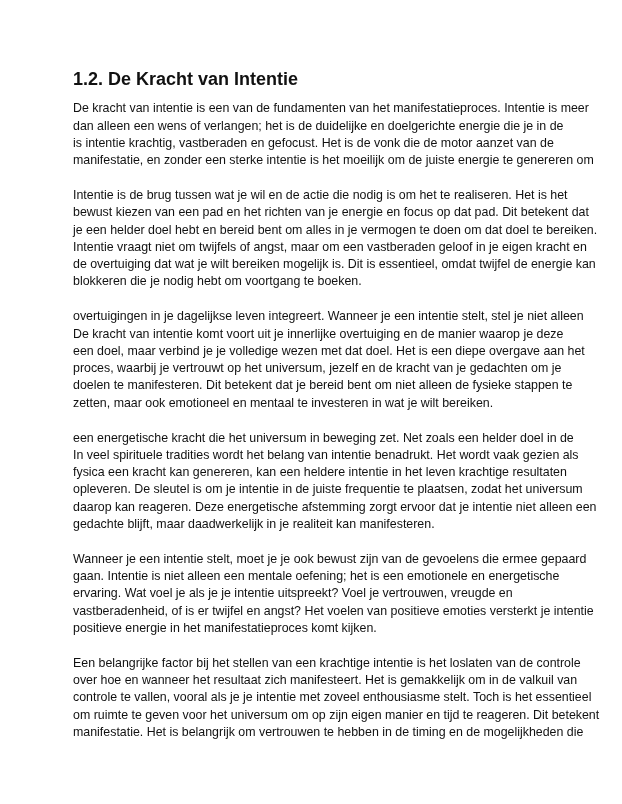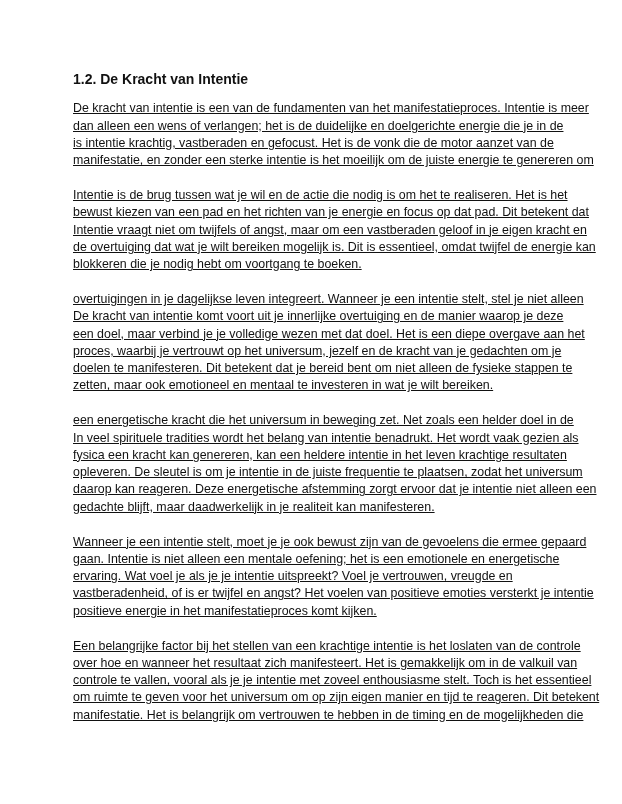--- a/index.html
+++ b/index.html
@@ -4,39 +4,40 @@
   <style>
     html, body { margin: 0; padding: 0; background: #ffffff; }
     body { width: 622px; height: 804px; overflow: hidden; position: relative; }
     .page {
       position: absolute; left: 73px; top: 71px; width: 500px;
       font-family: "Liberation Sans", sans-serif;
       color: #111111;
       font-size: 12.4px;
       line-height: 17.3px;
     }
-    .heading { font-weight: bold; font-size: 14px; margin: 0 0 12px 0; }
+    .heading { font-weight: bold; font-size: 18px; margin: 0 0 12px 0; }
     .para { margin: 0 0 17.5px 0; white-space: normal; }
-    .line { display: block; white-space: nowrap; text-decoration: underline; }
+    .line { display: block; white-space: nowrap; }
   </style>
 </head>
 <body>
 
 <div class="page">
   <div class="heading">1.2. De Kracht van Intentie</div>
   <div id="paras">
       <p class="para">
         <span class="line">De kracht van intentie is een van de fundamenten van het manifestatieproces. Intentie is meer</span>
         <span class="line">dan alleen een wens of verlangen; het is de duidelijke en doelgerichte energie die je in de</span>
         <span class="line">is intentie krachtig, vastberaden en gefocust. Het is de vonk die de motor aanzet van de</span>
         <span class="line">manifestatie, en zonder een sterke intentie is het moeilijk om de juiste energie te genereren om</span>
       </p>
       <p class="para">
         <span class="line">Intentie is de brug tussen wat je wil en de actie die nodig is om het te realiseren. Het is het</span>
         <span class="line">bewust kiezen van een pad en het richten van je energie en focus op dat pad. Dit betekent dat</span>
+        <span class="line">je een helder doel hebt en bereid bent om alles in je vermogen te doen om dat doel te bereiken.</span>
         <span class="line">Intentie vraagt niet om twijfels of angst, maar om een vastberaden geloof in je eigen kracht en</span>
         <span class="line">de overtuiging dat wat je wilt bereiken mogelijk is. Dit is essentieel, omdat twijfel de energie kan</span>
         <span class="line">blokkeren die je nodig hebt om voortgang te boeken.</span>
       </p>
       <p class="para">
         <span class="line">overtuigingen in je dagelijkse leven integreert. Wanneer je een intentie stelt, stel je niet alleen</span>
         <span class="line">De kracht van intentie komt voort uit je innerlijke overtuiging en de manier waarop je deze</span>
         <span class="line">een doel, maar verbind je je volledige wezen met dat doel. Het is een diepe overgave aan het</span>
         <span class="line">proces, waarbij je vertrouwt op het universum, jezelf en de kracht van je gedachten om je</span>
         <span class="line">doelen te manifesteren. Dit betekent dat je bereid bent om niet alleen de fysieke stappen te</span>

